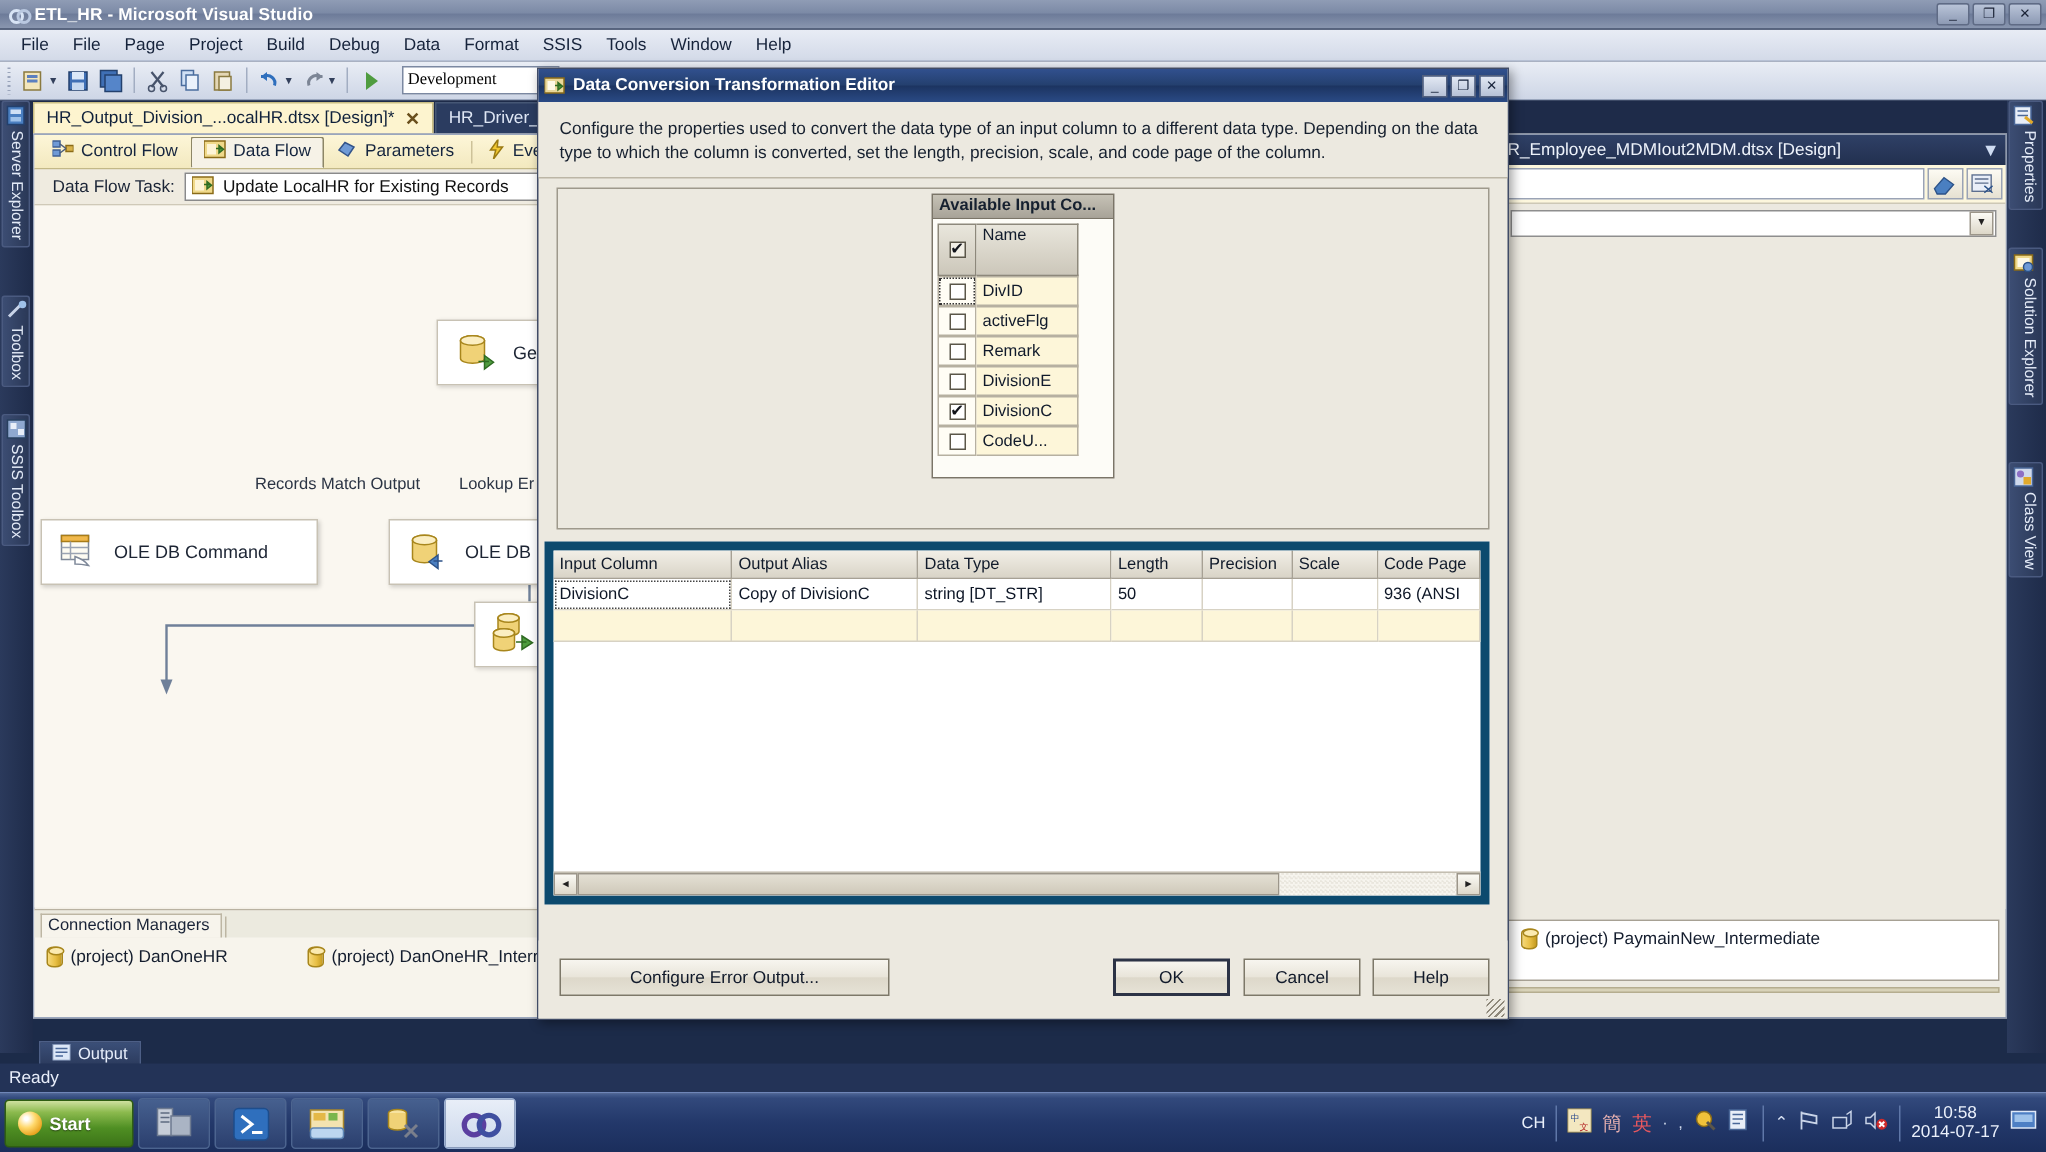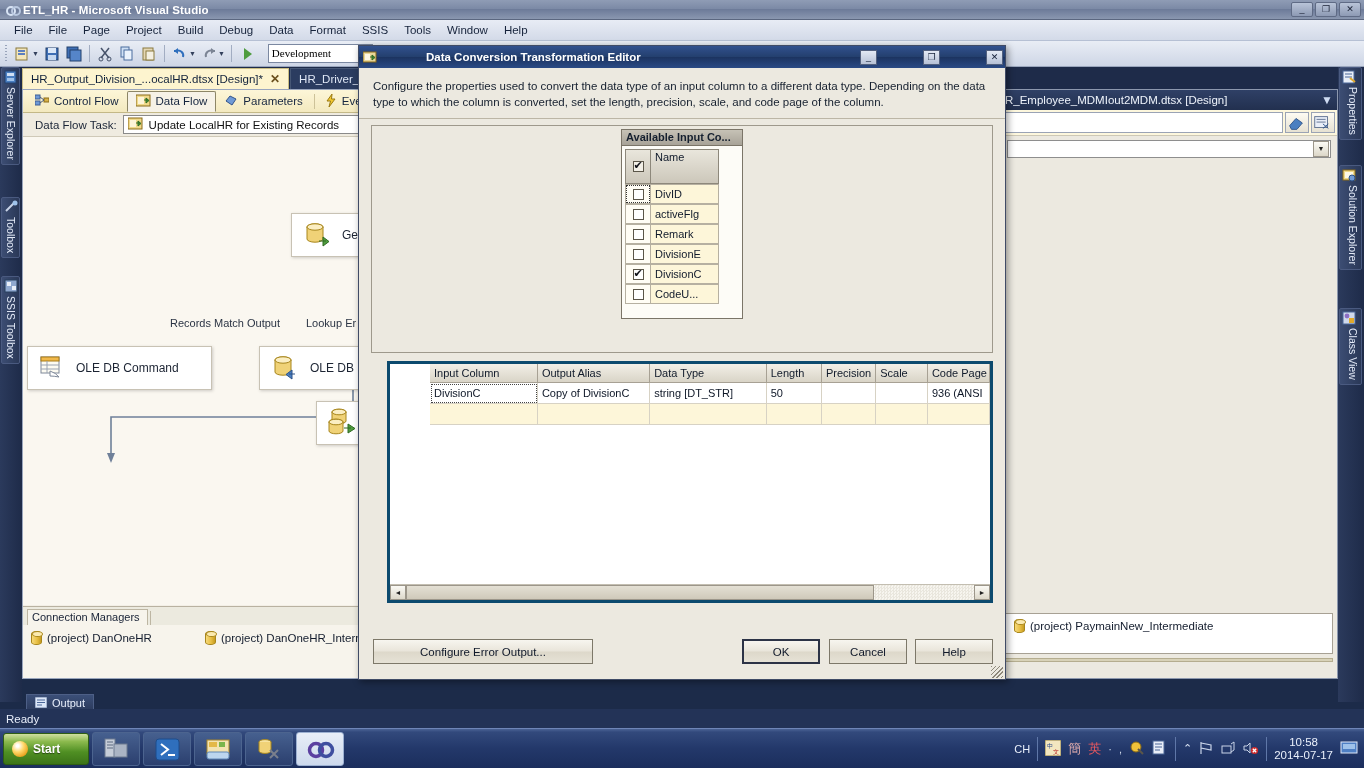--- a/index.html
+++ b/index.html
@@ -208,21 +208,21 @@
   .tray-sep { width: 1px; height: 24px; background: #5f77a8; }
   .clock { text-align: center; line-height: 13px; font-size: 11.5px; }
 
   
   .dlg { position: absolute; left: 358px; top: 45px; width: 648px; height: 635px;
     background: #ece9e0; border: 1px solid #404b66;
     box-shadow: 2px 2px 7px rgba(0,0,0,.4); }
   .dlg-title { height: 22px; display: flex; align-items: center;
     background: linear-gradient(to bottom, #2f4a85 0%, #24406f 48%, #1d3763 52%, #2a4madrid 100%);
     background: linear-gradient(to bottom, #31508e 0%, #24406f 48%, #1c3461 52%, #2a4a85 100%);
-    padding: 0 2px 0 4px; gap: 44px; }
+    padding: 0 2px 0 4px; }
   .dlg-ico { width: 14px; height: 13px; position: relative; margin-right: 5px; }
   .dlg-title-text { color: #fff; font-size: 11.5px; font-weight: bold; flex: 1; }
   .dlg-wbtn { width: 17px; height: 15px; margin-left: 2px;
     background: linear-gradient(to bottom, #e3e9f4, #b6c1d6); border: 1px solid #52607e;
     font-size: 9px; line-height: 13px; text-align: center; color: #142038; }
   .dlg-desc { padding: 10px 14px 8px 14px; font-size: 11.5px; color: #16202f; line-height: 16px;
     background: #ece9e0; }
   .dlg-hr { height: 1px; background: #bcb6a6; margin: 0 0 0 0; }
 
   .dlg-top { position: relative; margin: 6px 12px 0 12px; height: 228px;
@@ -241,22 +241,22 @@
   .cbcell.focus { outline: 1px dotted #333; outline-offset: -2px; }
   .namecell { width: 68px; border: 1px solid #b6b0a1; border-left: none;
     background: #fdf6d9; font-size: 11px; color: #101a2b; padding-left: 4px; line-height: 18px; }
   .namecell.hdr { background: linear-gradient(to bottom, #e9e6dc, #ccc7ba); border-color: #8d887b;
     line-height: 15px; }
   .chk { width: 11px; height: 11px; background: #fff; border: 1px solid #5b5649; position: relative; }
   .chk.on::after { content: "✔"; position: absolute; left: 0px; top: -3px;
     font-size: 11px; color: #11131a; }
   .chk.gray { background: #f2efe6; }
 
-  .grid { margin: 8px 12px 0 28px; height: 242px; background: #fff;
-    border: 3px solid #0c4a6e; position: relative; overflow: hidden; padding-left: 40px; }
+  .grid { margin: 8px 12px 0 4px; height: 242px; background: #fff;
+    border: 6px solid #0c4a6e; position: relative; overflow: hidden; }
   .grid-head { display: flex; height: 19px; }
   .gh { background: linear-gradient(to bottom, #f2efe7, #d9d4c7); border-right: 1px solid #a7a194;
     border-bottom: 1px solid #a7a194; font-size: 11px; color: #111b2b; line-height: 18px;
     padding-left: 4px; }
   .grid-row { display: flex; height: 21px; }
   .gc { border-right: 1px solid #d7d2c4; border-bottom: 1px solid #d7d2c4;
     font-size: 11px; color: #0d1626; line-height: 20px; padding-left: 4px; background: #fff; }
   .grid-row.empty .gc { background: #fdf6d9; }
   .grid-row.sel .gc:first-child { outline: 1px dotted #444; outline-offset: -2px; }
   .hscroll { position: absolute; left: 0; bottom: 0; width: 100%; height: 16px;

